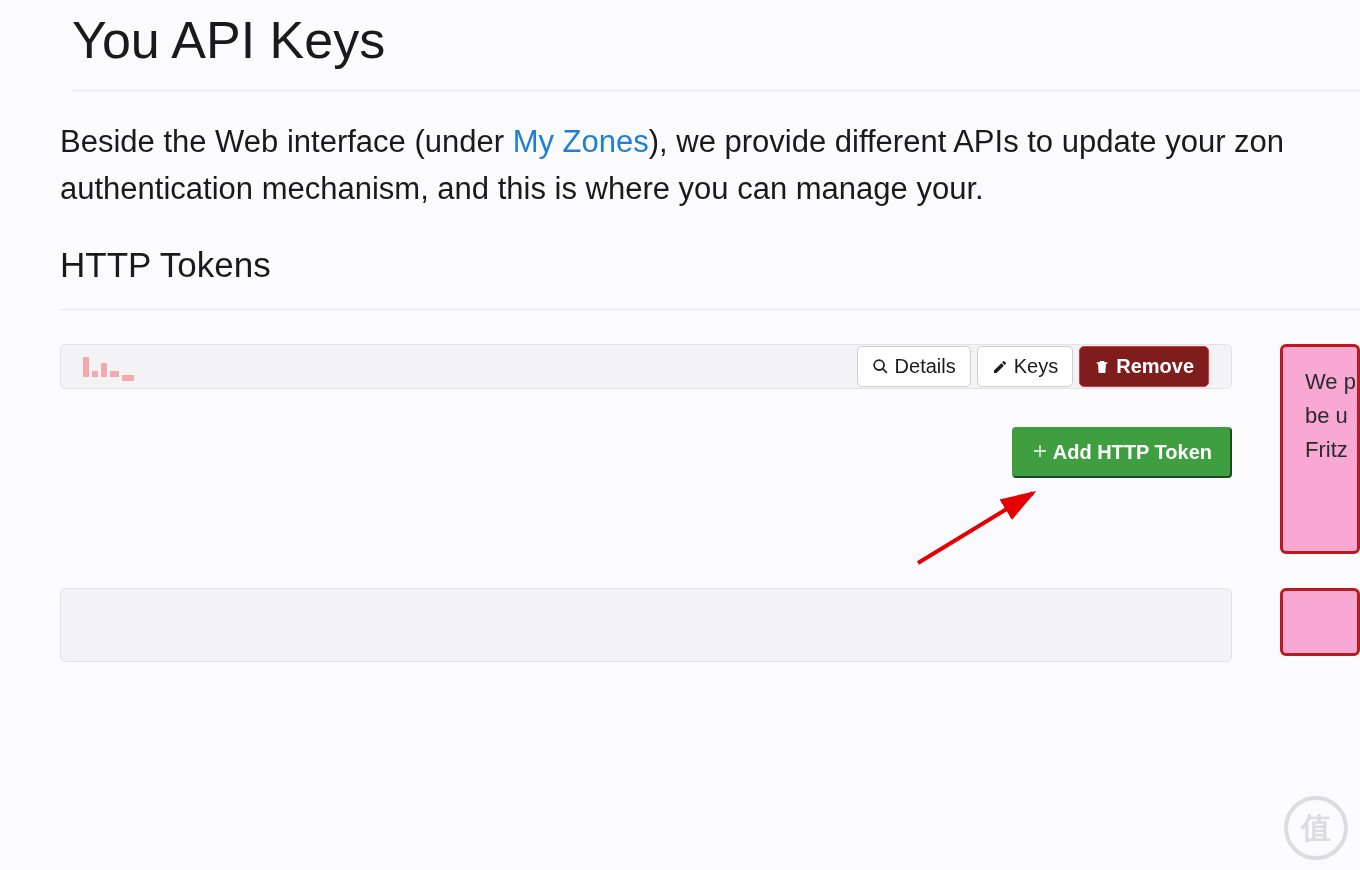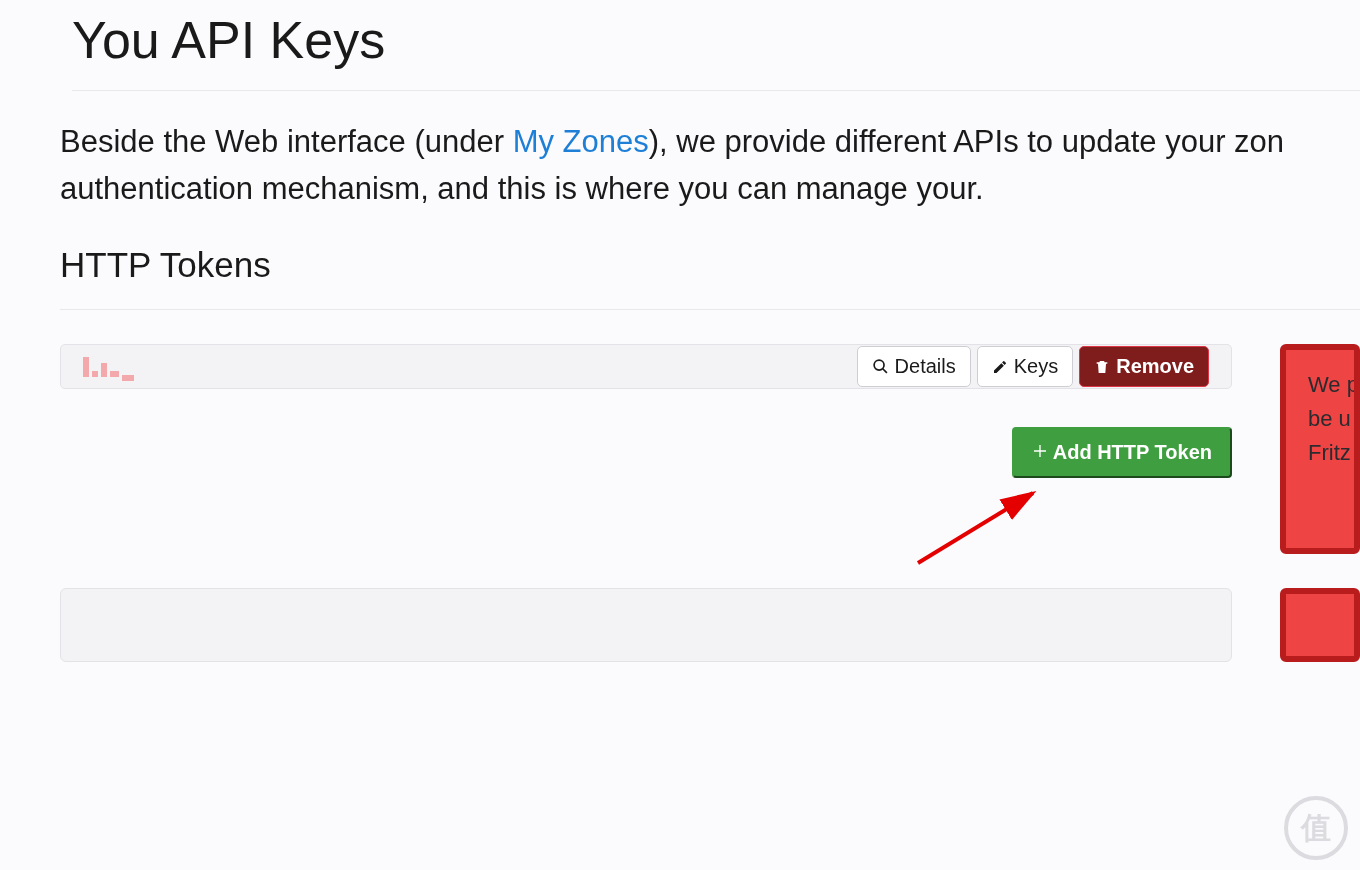--- a/index.html
+++ b/index.html
@@ -64,21 +64,21 @@
       background: #fff; border: 1px solid #cdcdd3; border-radius: 5px;
       padding: 8px 14px; font-size: 20px; color: #1a1a1a; cursor: pointer;
     }
     .btn-danger { background: #7f1d1d; border-color: #dc3545; color: #fff; font-weight: 600; }
     .btn-success {
       background: #3f9e3f; border-color: #3f9e3f; color: #fff; font-weight: 600;
       padding: 12px 18px; font-size: 20px; border-radius: 4px;
     }
     .add-row { display: flex; justify-content: flex-end; margin-top: 38px; }
     .side-panel {
-      background: #ef4444; border: 6px solid #b91c1c; border-radius: 6px;
+      background: #f9a8d4; border: 3px solid #b91c1c; border-radius: 6px;
       padding: 18px 0 18px 22px; margin-top: 34px; font-size: 22px; color: #2b2b2f;
       line-height: 1.55; white-space: nowrap; overflow: hidden; height: 210px;
     }
     .side-panel.small { height: auto; padding: 14px 0 14px 22px; }
     .ssh-title-wrap { margin-top: 160px; }
     .empty-card {
       background: #f3f3f5; border: 1px solid #e3e3e7; border-radius: 6px;
       padding: 36px 22px; text-align: center; margin-top: 34px;
     }
     .icon { display: inline-flex; }

